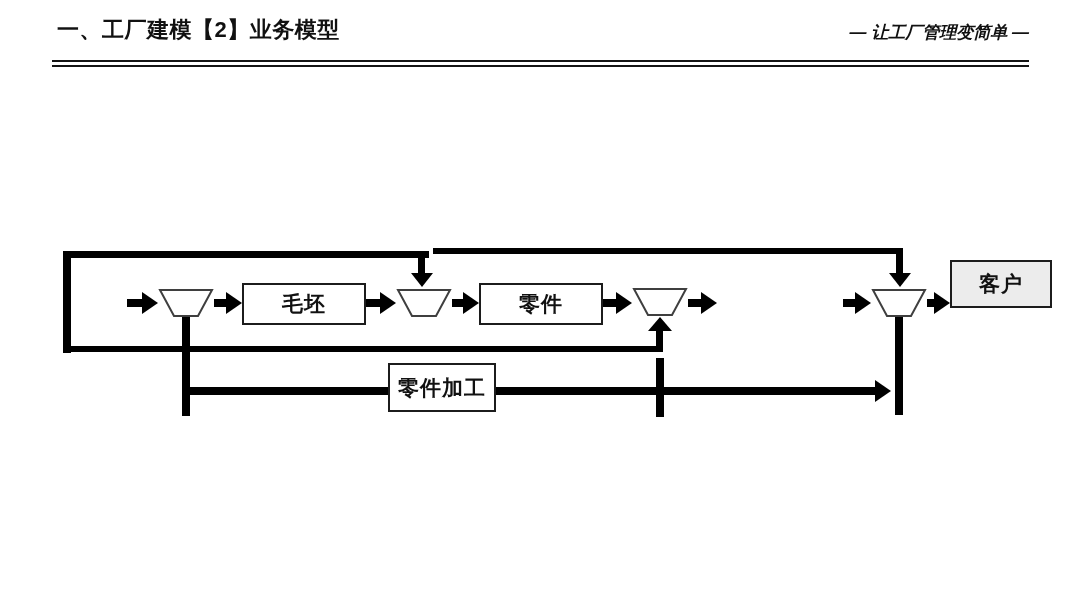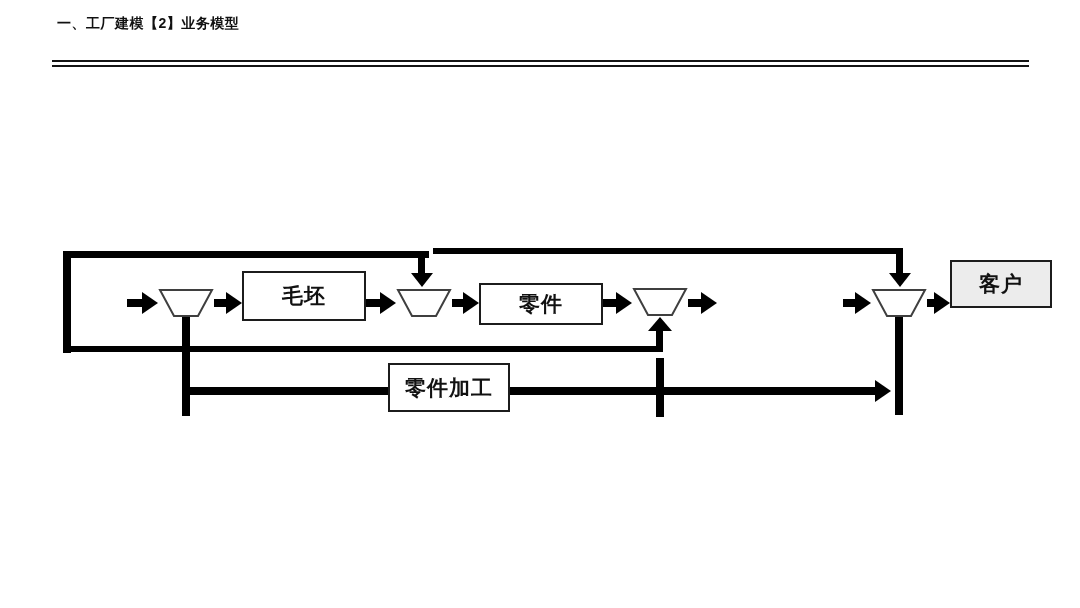--- a/index.html
+++ b/index.html
@@ -5,21 +5,21 @@
   * { margin:0; padding:0; box-sizing:border-box; }
   html,body { background:#ffffff; }
   body { font-family:"Liberation Sans","DejaVu Sans",sans-serif; }
   .canvas {
     position:relative; width:1080px; height:608px; background:#ffffff;
     overflow:hidden; margin:0 auto;
   }
   
   .page-title {
     position:absolute; left:57px; top:15px;
-    font-size:14px; font-weight:bold; color:#111; letter-spacing:0.5px;
+    font-size:22px; font-weight:bold; color:#111; letter-spacing:0.5px;
   }
   .page-slogan {
     position:absolute; right:51px; top:21px;
     font-size:17px; font-weight:bold; font-style:italic; color:#111;
   }
   .header-divider {
     position:absolute; left:52px; top:60px; width:977px; height:7px;
     border-top:2px solid #141414; border-bottom:2px solid #141414;
   }
   
@@ -40,20 +40,21 @@
     font-size:21px; font-weight:bold; letter-spacing:1px; z-index:2;
   }
   .node.endpoint { background:#ececec; }
 </style>
 </head>
 <body>
 
 <div class="canvas">
 
   <div class="page-title">一、工厂建模【2】业务模型</div>
+  <div class="page-slogan">— 让工厂管理变简单 —</div>
   <div class="header-divider"></div>
 
   <div class="vline" style="left:63px; top:251px; width:8px; height:102px;"></div>
 
   <div class="hline" style="left:63px; top:251px; width:366px; height:7px;"></div>
   <div class="vline" style="left:418px; top:251px; width:7px; height:22px;"></div>
   <div class="tri tri-down" style="left:411px; top:273px;"></div>
 
   <div class="hline" style="left:433px; top:248px; width:470px; height:6px;"></div>
   <div class="vline" style="left:896px; top:248px; width:7px; height:25px;"></div>
@@ -110,23 +111,23 @@
   <div class="conn" style="left:843px; top:292px; width:28px;">
     <div class="shaft" style="width:13px;"></div>
       <div class="head"></div>
   </div>
   <div class="conn" style="left:927px; top:292px; width:23px;">
     <div class="shaft" style="width:9px;"></div>
       <div class="head"></div>
   </div>
 
 
-  <div class="node" style="left:242px; top:271px; width:124px; height:50px;">毛坯</div>
+  <div class="node" style="left:242px; top:283px; width:124px; height:42px;">毛坯</div>
 
   <div class="node" style="left:479px; top:283px; width:124px; height:42px;">零件</div>
 
 
   <div class="node endpoint" style="left:950px; top:260px; width:102px; height:48px;">客户</div>
 
-  <div class="node" style="left:388px; top:363px; width:122px; height:49px;">零件加工</div>
+  <div class="node" style="left:388px; top:363px; width:108px; height:49px;">零件加工</div>
 
 
 </div>
 
 </body></html>

